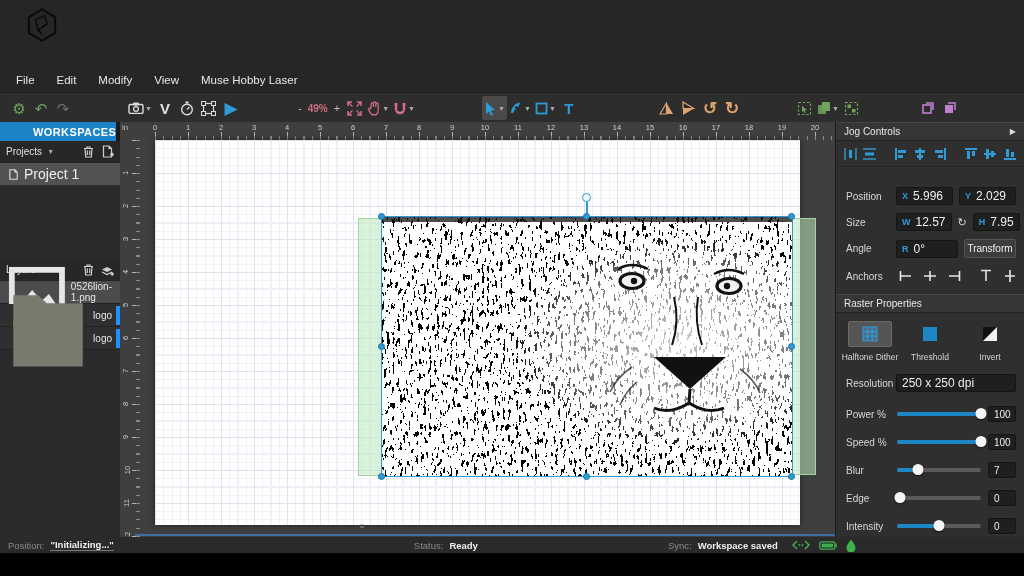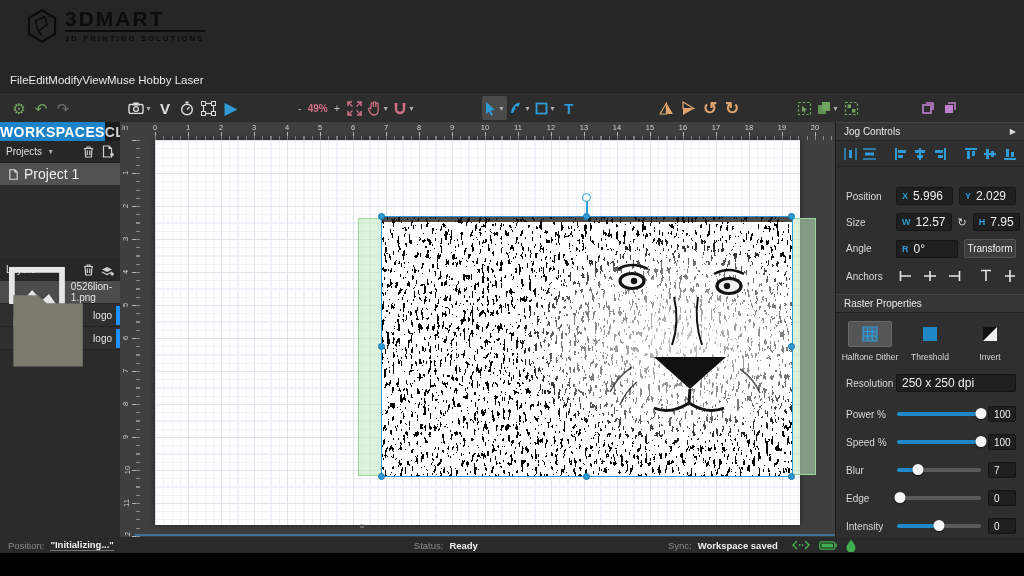--- a/index.html
+++ b/index.html
@@ -6,42 +6,42 @@
   html,body { width:1024px; height:576px; background:#000; overflow:hidden; }
   body { font-family:"Liberation Sans", sans-serif; color:#ddd; -webkit-font-smoothing:antialiased; }
   #app { position:relative; width:1024px; height:576px; background:#000; }
 
   
   .header { position:absolute; left:0; top:0; width:1024px; height:92px; background:#262626; }
   .logo { position:absolute; left:26px; top:8px; display:flex; align-items:center; gap:7px; }
   .logo-hex { width:32px; height:34px; color:#0b0b0b; }
   .logo-text .logo-name { font-size:21px; font-weight:bold; letter-spacing:2px; color:#0c0c0c; border-bottom:2px solid #0c0c0c; line-height:1.05; }
   .logo-text .logo-tag { font-size:7.5px; font-weight:bold; letter-spacing:2.2px; color:#0c0c0c; margin-top:2px; }
-  .menubar { position:absolute; left:0; bottom:0; height:24px; width:1024px; display:flex; align-items:center; padding-left:10px; }
+  .menubar { position:absolute; left:0; bottom:0; height:24px; width:1024px; display:flex; align-items:center; padding-left:16px; gap:22px; }
   .menu-item { font-size:11.5px; color:#e8e8e8; cursor:default; }
 
   
   .toolbar { position:absolute; left:0; top:92px; width:1024px; height:30px; background:#2d2d2d; border-top:1px solid #1d1d1d; }
   .tb-group { position:absolute; top:3px; height:24px; display:flex; align-items:center; }
   .tb { height:24px; min-width:22px; display:flex; align-items:center; justify-content:center; border-radius:2px; padding:0 2px; }
   .tb.active { background:#4a4a4a; }
   .tb svg { display:block; }
   .caret { font-size:7px; color:#aaa; margin-left:1px; }
   .green { color:#6fa35e; } .gray { color:#6e6e6e; } .white { color:#dcdcdc; }
   .blue { color:#2e9bd6; } .pink { color:#cf6d82; } .orange { color:#dfa46c; } .purple { color:#c07fd0; }
   .glyph { font-size:15px; line-height:1; }
   .zoom-txt { font-size:10px; color:#cf6d82; font-weight:bold; margin:0 3px; }
   .zoom-pm { font-size:11px; color:#bbb; padding:0 3px; }
   .vtool { font-size:15px; font-weight:bold; color:#e0e0e0; }
   .ttool { font-size:15px; font-weight:bold; color:#2e9bd6; }
 
   
   .left-panel { position:absolute; left:0; top:122px; width:120px; height:415px; background:#2b2b2b; }
   .lp-tabs { display:flex; height:19px; }
-  .lp-tab { flex:1.4; display:flex; align-items:center; justify-content:center; font-size:14px; font-weight:bold; letter-spacing:.4px; color:#fff; background:#1d83c9; }
+  .lp-tab { flex:1.4; display:flex; align-items:center; justify-content:center; font-size:11px; font-weight:bold; letter-spacing:.4px; color:#fff; background:#1d83c9;padding-left:33px; }
   .lp-tab.inactive { flex:1; background:#1b1b1b; color:#cfcfcf; }
   .lp-row { height:22px; display:flex; align-items:center; padding:0 6px; font-size:10px; color:#e0e0e0; border-bottom:1px solid #232323; background:#272727; }
   .lp-row .spacer { flex:1; }
   .lp-icon { width:13px; height:13px; color:#cfcfcf; margin-left:6px; }
   .lp-item { height:22px; display:flex; align-items:center; gap:5px; padding:0 8px; font-size:14px; color:#eee; }
   .lp-item.selected { background:#525252; }
   .lp-item .li-icon { width:11px; height:11px; color:#ddd; flex:0 0 auto; }
   .layer-row { position:relative; height:23px; display:flex; align-items:center; gap:5px; padding:0 8px; font-size:10px; color:#e6e6e6; border-bottom:1px solid #222; background:#2f2f2f; }
   .layer-row.selected { background:#4c4c4c; }
   .layer-bar { position:absolute; right:0; top:2px; width:4px; height:19px; background:#1e90ff; }
@@ -117,24 +117,20 @@
 
 <div id="app">
 
   <div class="header">
     <div class="logo">
       <svg class="logo-hex" viewBox="0 0 24 26" fill="none" stroke="currentColor" stroke-width="1.6">
         <path d="M12 1 L22 7 L22 19 L12 25 L2 19 L2 7 Z"></path>
         <path d="M7 9 L14 6 L16 12 L9 17 Z" stroke-width="1.2"></path>
         <path d="M9 17 L12 20" stroke-width="1.2"></path>
       </svg>
-      <div class="logo-text">
-        <div class="logo-name">3DMART</div>
-        <div class="logo-tag">3D PRINTING SOLUTIONS</div>
-      </div>
     </div>
     <div class="menubar">
       <span class="menu-item">File</span>
       <span class="menu-item">Edit</span>
       <span class="menu-item">Modify</span>
       <span class="menu-item">View</span>
       <span class="menu-item">Muse Hobby Laser</span>
     </div>
   </div>
 

